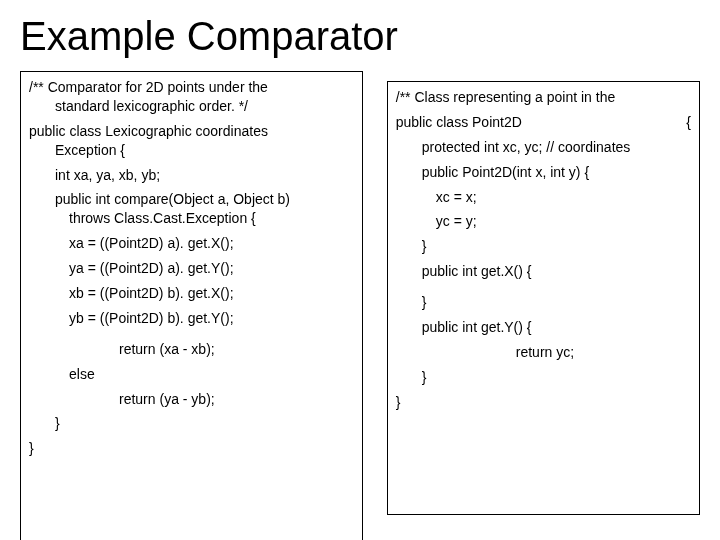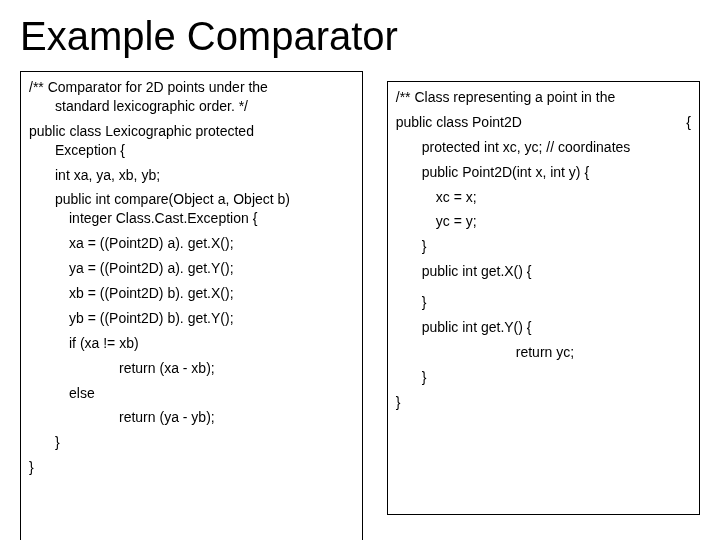--- a/index.html
+++ b/index.html
@@ -49,37 +49,36 @@
 
 <div class="slide">
   <div class="title">Example Comparator</div>
 
   <div class="cols">
 
     <div class="codebox left">
       <div><span>/** Comparator for 2D points under the</span></div>
       <div class="ind1"><span>standard lexicographic order. */</span></div>
       <div class="gap"></div>
-      <div><span class="kw">public class</span><span> Lexicographic </span><span class="kw">protected</span></div>
+      <div><span class="kw">public class</span><span> Lexicographic </span><span class="kw">coordinates</span></div>
       <div class="ind1"><span>Exception {</span></div>
       <div class="gap"></div>
       <div class="ind1"><span class="kw">int</span><span> xa, ya, xb, yb;</span></div>
       <div class="gap"></div>
       <div class="ind1"><span class="kw">public int</span><span> compare(Object a, Object b) </span></div>
-      <div class="ind2"><span class="kw">integer</span><span> Class.Cast.Exception {</span></div>
+      <div class="ind2"><span class="kw">throws</span><span> Class.Cast.Exception {</span></div>
       <div class="gap"></div>
       <div class="ind2"><span>xa = ((Point2D) a). get.X();</span></div>
       <div class="gap"></div>
       <div class="ind2"><span>ya = ((Point2D) a). get.Y();</span></div>
       <div class="gap"></div>
       <div class="ind2"><span>xb = ((Point2D) b). get.X();</span></div>
       <div class="gap"></div>
       <div class="ind2"><span>yb = ((Point2D) b). get.Y();</span></div>
       <div class="gap"></div>
-      <div class="ind2"><span class="kw">if</span><span> (xa != xb)</span></div>
       <div class="gap"></div>
       <div class="ind4"><span class="kw">return</span><span> (xa - xb);</span></div>
       <div class="gap"></div>
       <div class="ind2"><span class="kw">else</span></div>
       <div class="gap"></div>
       <div class="ind4"><span class="kw">return</span><span> (ya - yb);</span></div>
       <div class="gap"></div>
       <div class="ind1"><span>}</span></div>
       <div class="gap"></div>
       <div><span>}</span></div>

